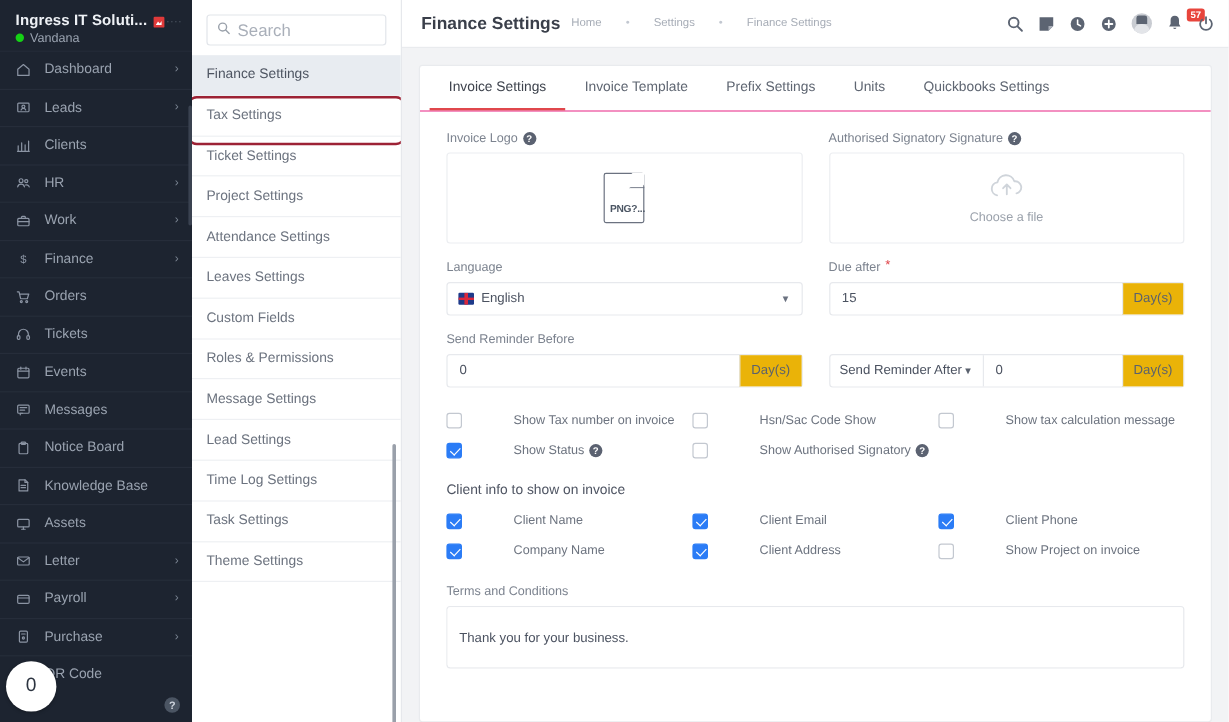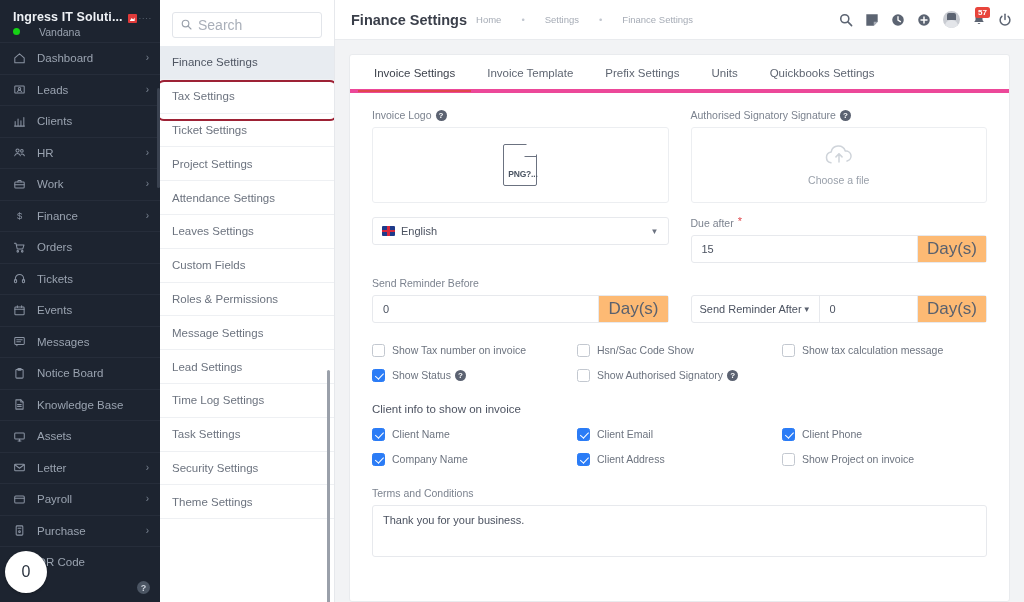--- a/index.html
+++ b/index.html
@@ -22,21 +22,21 @@
   }
   .sb-brand {
     height: 42px; padding: 5px 10px 0 13px;
     display: flex; flex-direction: column; justify-content: center;
     position: relative;
   }
   .sb-brand-name {
     font-size: 12.5px; font-weight: bold; color: #eef1f5;
     letter-spacing: .1px; line-height: 14px;
   }
-  .sb-brand-user { display: flex; align-items: center; gap: 19px; margin-top: 2px; }
+  .sb-brand-user { display: flex; align-items: center; gap: 5px; margin-top: 2px; }
   .sb-dot { width: 7px; height: 7px; border-radius: 50%; background: #15d215; display:inline-block; }
   .sb-brand-user-label { font-size: 10.5px; color: #9aa3b0; }
   .sb-brand-broken {
     position: absolute; right: 8px; top: 14px;
     display: flex; align-items: center; gap: 2px;
   }
   .brk-icon {
     width: 9px; height: 9px; background: #e03a3a; border-radius: 1px;
     position: relative;
   }
@@ -140,33 +140,33 @@
   }
   .avatar-top::before {
     content:""; position:absolute; left:4px; top:2px; width:9px; height:7px;
     background:#5c6472; border-radius: 2px 2px 0 0;
   }
   .avatar-top::after {
     content:""; position:absolute; left:2px; top:9px; width:13px; height:9px;
     background:#e3e5e9; border-radius: 6px 6px 0 0;
   }
   .bell-badge {
-    position: absolute; left: 3px; top: -5px;
+    position: absolute; left: 17px; top: -5px;
     background: #e8453c; color: #fff; font-size: 8px; font-weight: bold;
     border-radius: 2.5px; padding: 1px 3px; line-height: 9px;
   }
 
   .content { flex: 1; padding: 14px 14px 0 14px; overflow: hidden; }
   .card {
     background: #fff; border: 1px solid #e9ebee; border-radius: 3px;
     height: 100%; display: flex; flex-direction: column; overflow: hidden;
   }
   .tabs {
-    display: flex; align-items: flex-start; height: 38px;
-    border-bottom: 4px solid #ec4899; padding: 0 8px; flex: 0 0 38px;
+    display: flex; align-items: center; height: 38px;
+    border-bottom: 1px solid #ec4899; padding: 0 8px; flex: 0 0 38px;
   }
   .tab {
     font-size: 11.5px; color: #5f6672; padding: 0 16px; height: 37px;
     display: flex; align-items: center; cursor: pointer;
     border-bottom: 2px solid transparent;
   }
   .tab.active { color: #3e434d; border-bottom-color: #e0474c; }
 
   .form { padding: 16px 22px 0 22px; overflow: hidden; flex: 1; }
   .row2 { display: flex; gap: 22px; }
@@ -209,22 +209,22 @@
     height: 28px; border: 1px solid #e7e9ed; border-radius: 3px;
     display: flex; align-items: center; background: #fff; font-size: 11px; color: #4b5260;
   }
   .field input {
     border: 0; outline: 0; width: 100%; height: 100%; padding: 0 10px;
     font-size: 11px; color: #4b5260; font-family: "Liberation Sans", sans-serif;
     background: transparent;
   }
   .field .unit {
     border-left: 1px solid #e7e9ed; padding: 0 9px; height: 100%;
-    display: flex; align-items: center; font-size: 17px; color: #5a616e;
-    background: #fdba74; white-space: nowrap;
+    display: flex; align-items: center; font-size: 11px; color: #5a616e;
+    background: #eab308; white-space: nowrap;
   }
   .field .pre {
     border-right: 1px solid #e7e9ed; padding: 0 8px; height: 100%;
     display: flex; align-items: center; gap: 1px;
     font-size: 11px; color: #4b5260; white-space: nowrap; cursor: pointer;
   }
   .select-like {
     height: 28px; border: 1px solid #e7e9ed; border-radius: 3px;
     display: flex; align-items: center; padding: 0 9px;
     font-size: 11px; color: #4b5260; background: #fff; cursor: pointer;
@@ -251,26 +251,26 @@
   .cb {
     width: 13px; height: 13px; border: 1.4px solid #c3c8d0; border-radius: 2.5px;
     background: #fff; flex: 0 0 13px; cursor: pointer; position: relative;
   }
   .cb.checked { background: #2b7cf6; border-color: #2b7cf6; }
   .cb.checked::after {
     content:""; position: absolute; left: 3.6px; top: 1.1px;
     width: 3.5px; height: 7px; border: solid #fff;
     border-width: 0 1.8px 1.8px 0; transform: rotate(43deg);
   }
-  .cblabel { font-size: 10.5px; color: #6c737f; display: flex; align-items: center; gap: 4px; }
+  .cblabel { font-size: 10.5px; color: #6c737f; display: flex; align-items: center; gap: 4px; margin-left: 36px; }
   .sec-title { font-size: 11.5px; color: #4e5462; margin-bottom: 8px; }
 
   .ta {
     width: 100%; height: 52px; border: 1px solid #e7e9ed; border-radius: 3px;
-    padding: 8px 10px; font-size: 11px; color: #4b5260; resize: none; outline: none;
+    padding: 20px 10px; font-size: 11px; color: #4b5260; resize: none; outline: none;
     font-family: "Liberation Sans", sans-serif; background: #fff;
   }
 </style>
 </head>
 <body>
 
 <div class="app">
 
   <div class="sidebar">
     <div class="sb-brand">
@@ -506,23 +506,20 @@
           <span>Message Settings</span>
         </div>
         <div class="set-item">
           <span>Lead Settings</span>
         </div>
         <div class="set-item">
           <span>Time Log Settings</span>
         </div>
         <div class="set-item">
           <span>Task Settings</span>
-        </div>
-        <div class="set-item">
-          <span>Security Settings</span>
         </div>
         <div class="set-item">
           <span>Theme Settings</span>
         </div>
       </div>
     <div class="set-scroll-track">
       <div class="set-scroll-thumb"></div>
     </div>
     <div class="hl-ring"></div>
 
@@ -631,20 +628,21 @@
                     <path d="M20 21 V11.5 M16.4 15 L20 11.3 L23.6 15"></path>
                   </svg>
                 </span>
                 <span class="dz-text">Choose a file</span>
               </div>
             </div>
           </div>
 
           <div class="row2 mt14">
             <div class="col">
+              <div class="fl">Language</div>
               <div class="select-like">
                 <span class="flag"></span>
                 <span>English</span>
                 <span class="caret">▼</span>
               </div>
             </div>
             <div class="col">
               <div class="fl">
                 <span>Due after</span>
                 <span class="req">*</span>

